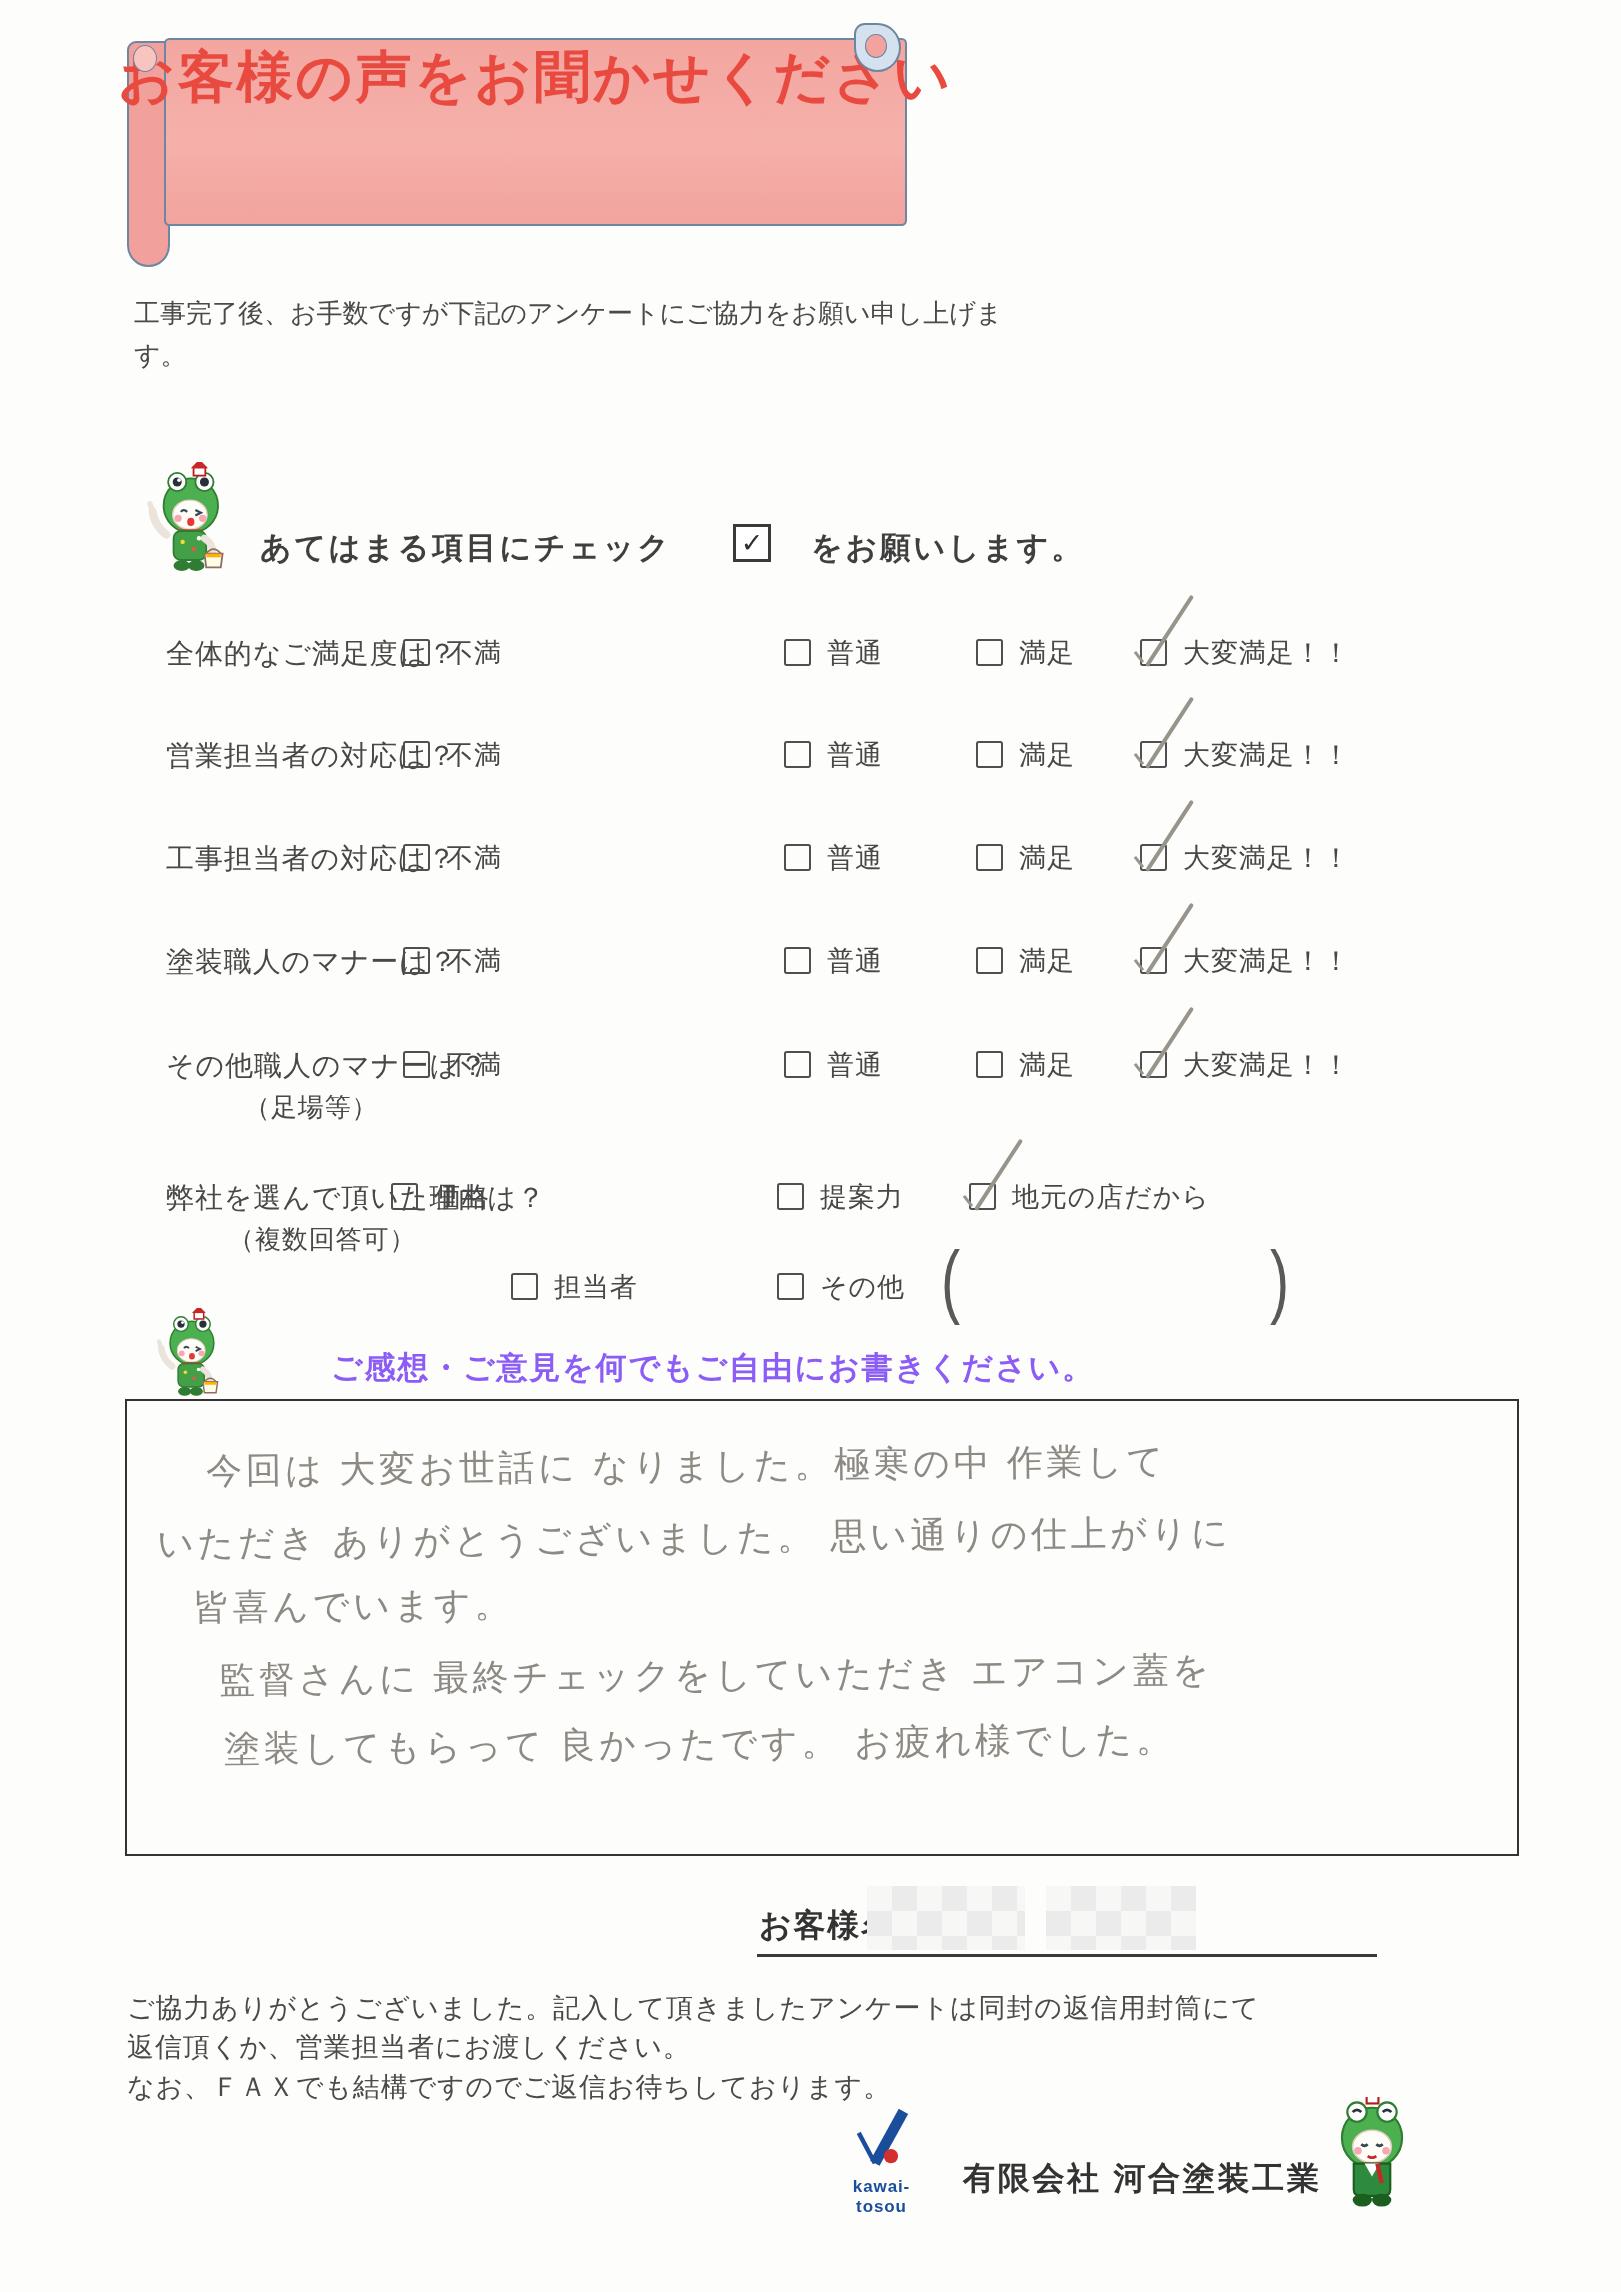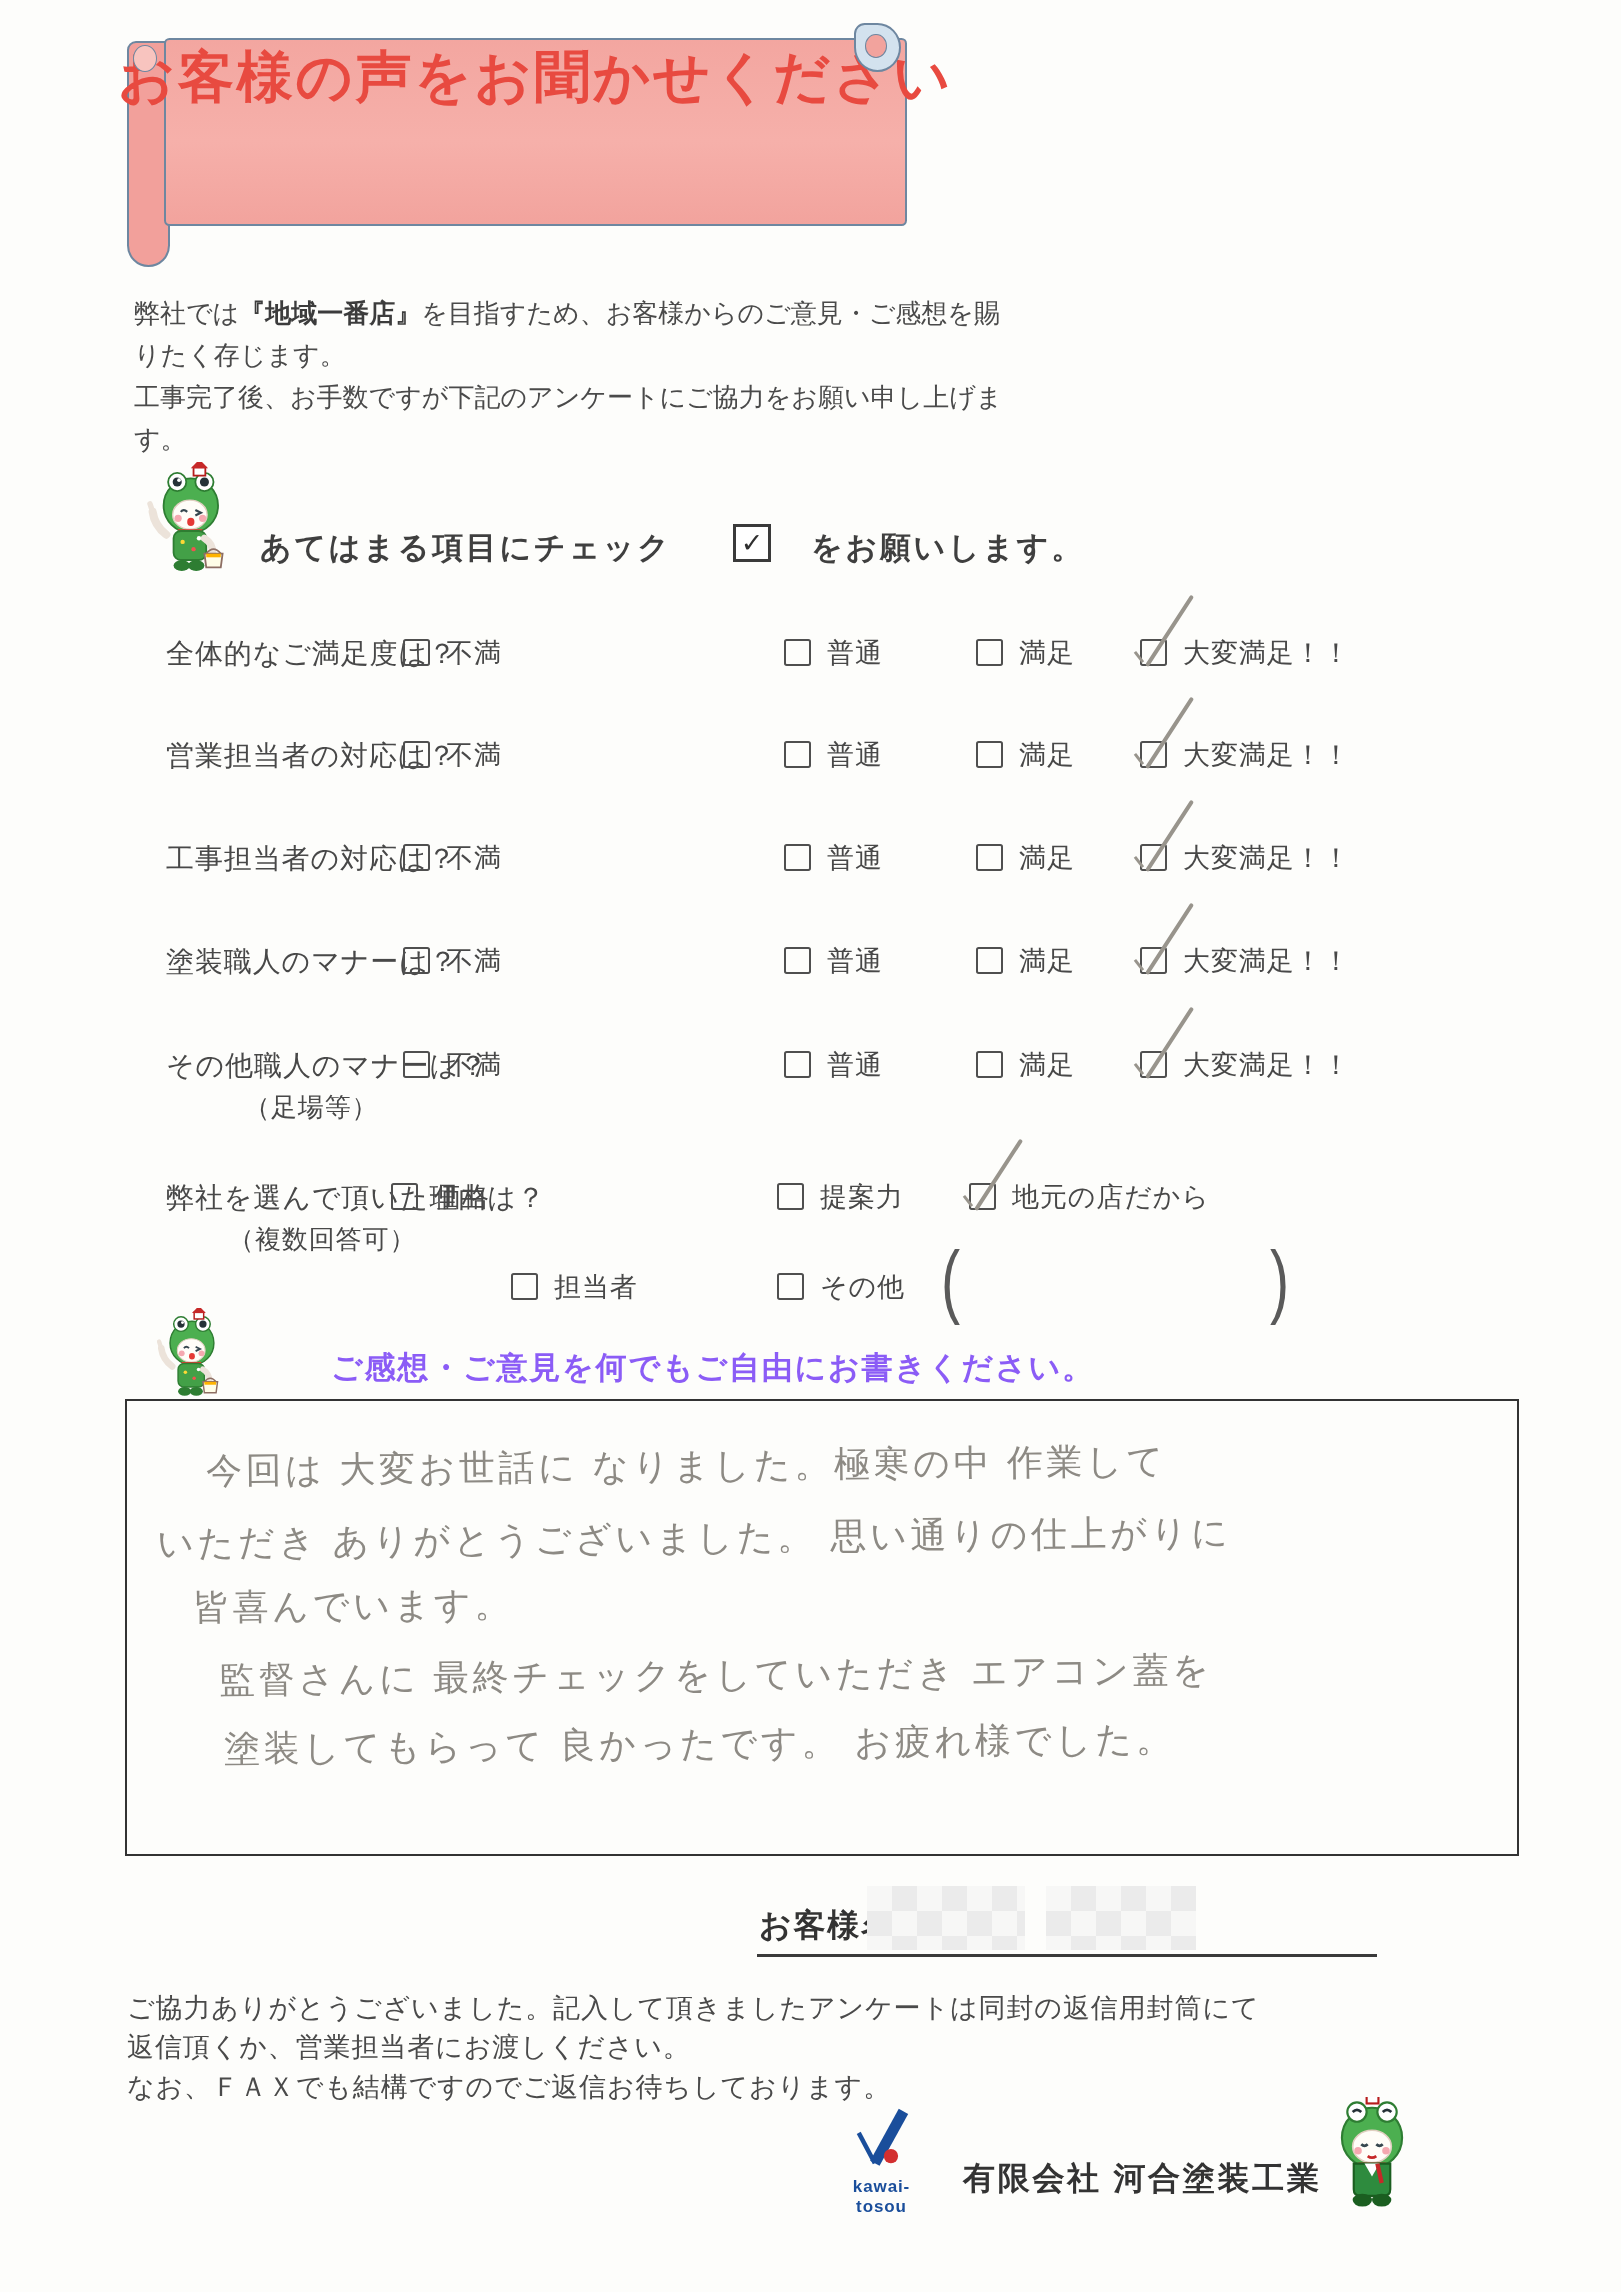--- a/index.html
+++ b/index.html
@@ -77,21 +77,20 @@
   <div class="banner-tail"></div>
   <div class="banner-main">
     <span class="banner-title">お客様の声をお聞かせください</span>
   </div>
   <div class="banner-curl-left"></div>
   <div class="banner-curl-right">
     <div class="banner-curl-right-inner"></div>
   </div>
 
   <div class="intro">
-    <div><span>弊社では</span><span class="b">『地域一番店』</span><span>を目指すため、お客様からのご意見・ご感想を賜りたく存じます。</span></div>
     <div>工事完了後、お手数ですが下記のアンケートにご協力をお願い申し上げます。</div>
   </div>
 
   <span class="mascot1">
     <svg width="100" height="118" viewBox="0 0 110 130">
       <path d="M30 80 Q17 70 15 55" stroke="#ece3da" stroke-width="9" fill="none" stroke-linecap="round"></path>
       <path d="M15 55 l-3 -9" stroke="#ece3da" stroke-width="6" stroke-linecap="round"></path>
       <circle cx="57" cy="48" r="30" fill="#4caf50" stroke="#2e7d32" stroke-width="2"></circle>
       <circle cx="42" cy="22" r="10" fill="#fff" stroke="#2e7d32" stroke-width="2"></circle>
       <circle cx="72" cy="22" r="10" fill="#fff" stroke="#2e7d32" stroke-width="2"></circle>

